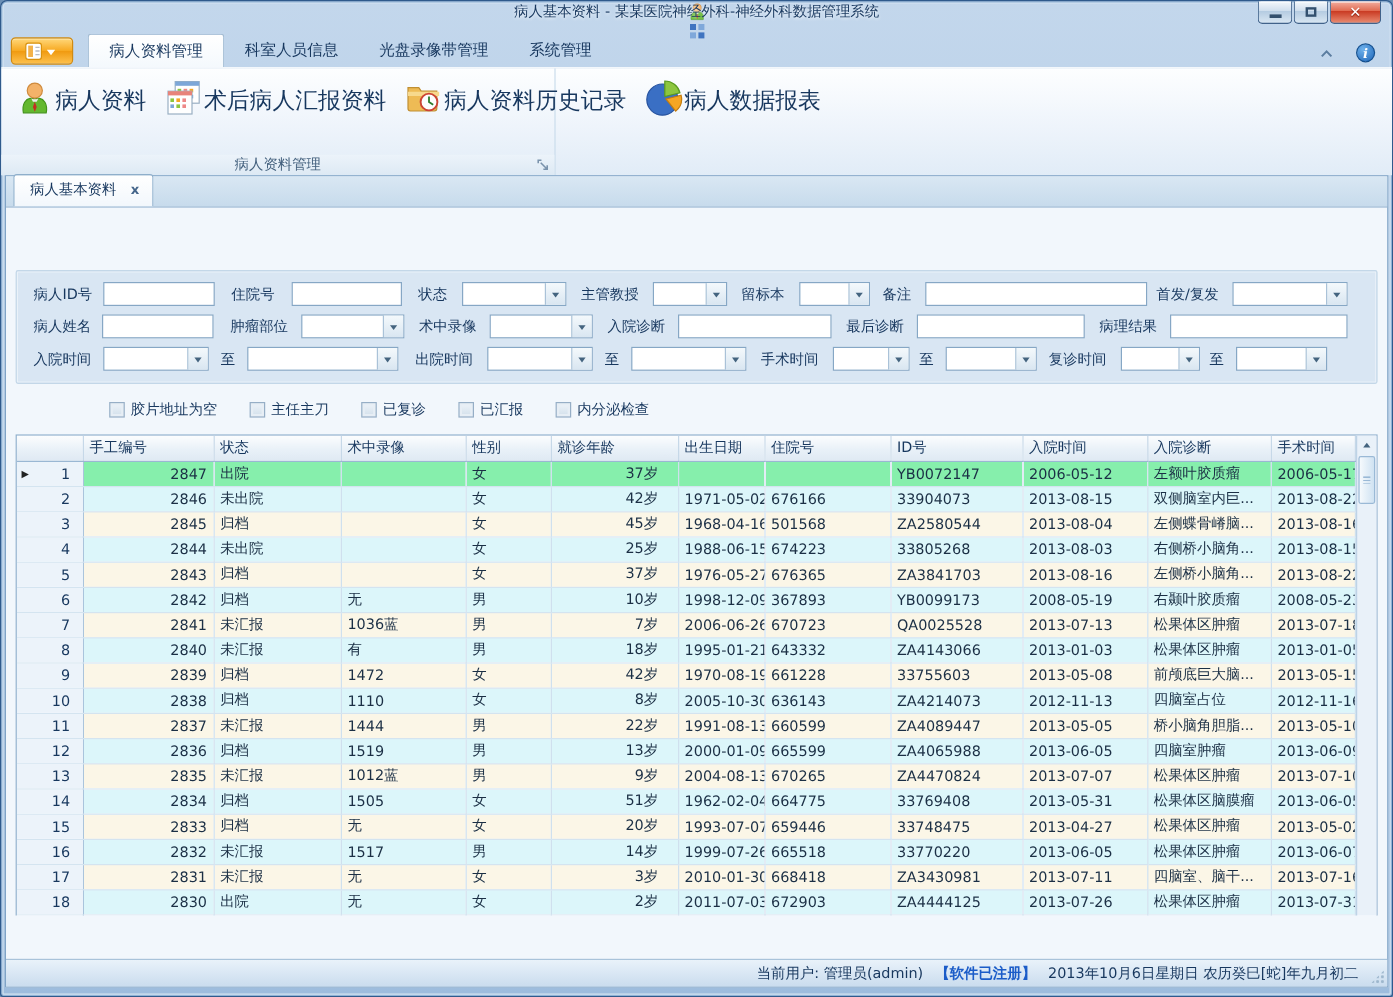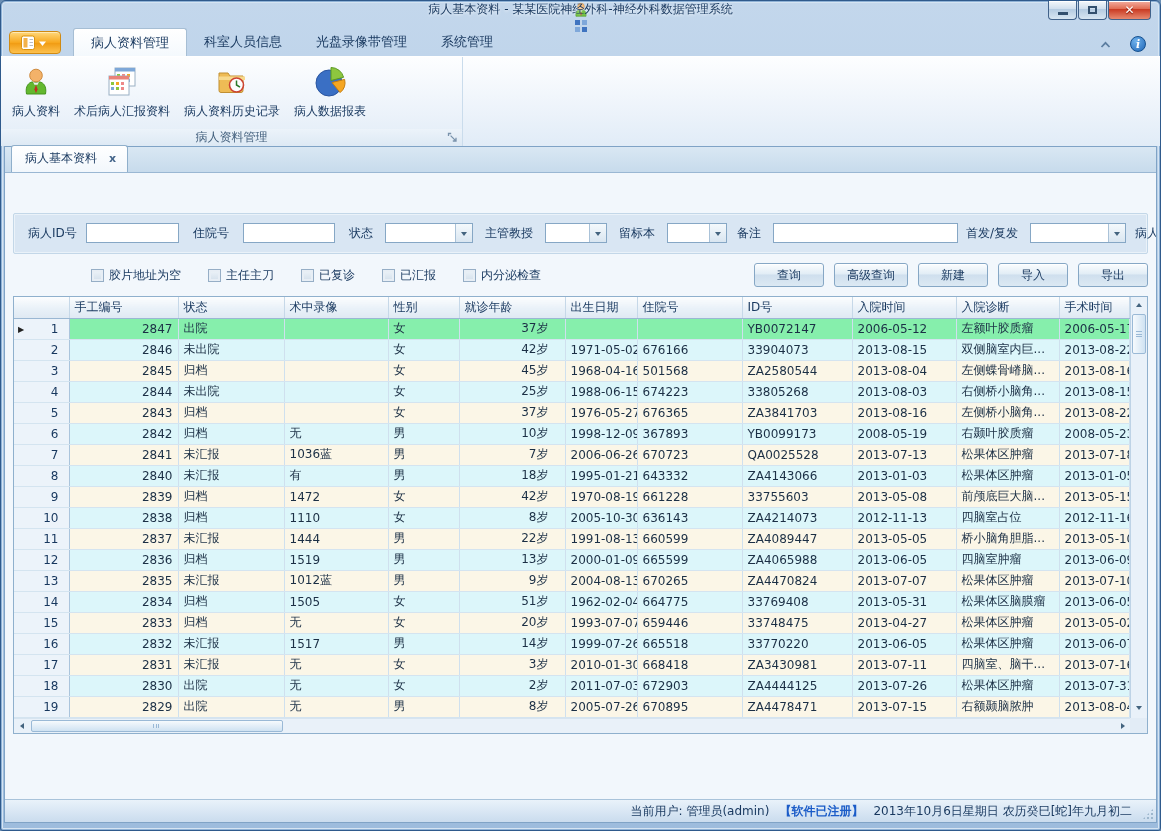--- a/index.html
+++ b/index.html
@@ -36,22 +36,22 @@
   .ribbon-right{ position:absolute; right:14px; bottom:4px; display:flex; align-items:center; gap:18px; }
   .collapse-ic{ display:inline-flex; }
   .info-ic{ width:16px; height:16px; border-radius:50%; background:radial-gradient(circle at 35% 30%,#6fb2ec,#1f66b8);
     color:#fff; font-size:11px; font-family:"DejaVu Serif",serif; font-style:italic; font-weight:bold;
     display:flex; align-items:center; justify-content:center; border:1px solid #14508f; }
 
   
   .ribbon-body{ height:90px; background:linear-gradient(#fdfeff,#eef4fb 55%,#e1ecf7); border-top:1px solid #fff; position:relative; }
   .rgroup{ width:462px; height:100%; position:relative; border-right:1px solid #cadcec; }
   .rbuttons{ display:flex; padding:4px 2px 0 4px; }
-  .rbtn{ display:flex; flex-direction:column; align-items:center; padding:4px 7px 2px; border-radius:3px;
-    font-size:12px; color:#17375e; white-space:nowrap; }
+  .rbtn{ display:flex; flex-direction:row; align-items:center; padding:4px 7px 2px; border-radius:3px;
+    font-size:19px; color:#17375e; white-space:nowrap; }
   .rbtn .ric{ width:34px; height:34px; margin-bottom:4px; }
   .group-footer{ position:absolute; bottom:0; left:0; right:0; height:17px; text-align:center; font-size:12px;
     color:#44617e; background:linear-gradient(#ecf3fa,#dde9f4); }
   .launcher{ position:absolute; right:3px; bottom:2px; width:12px; height:12px; display:flex; }
 
   
   .workspace{ position:absolute; top:145px; left:3px; right:3px; bottom:7px; background:#f2f7fc;
     border:1px solid #7fa3c6; display:flex; flex-direction:column;gap:36px; }
   .doc-tabstrip{ height:26px; background:linear-gradient(#d9e7f3,#c7dbec); border-bottom:1px solid #9ab7d3;
     display:flex; align-items:flex-end; padding-left:6px; }
@@ -62,22 +62,22 @@
   .main{ flex:1; position:relative; overflow:hidden; }
   .statusbar{ height:23px; background:linear-gradient(#e9f2fa,#cadcee); border-top:1px solid #a9c3da;
     display:flex; align-items:center; padding:0 10px; font-size:12px; color:#17375e; position:relative; }
   .sb-right{ margin-left:auto; display:flex; align-items:center; gap:10px; padding-right:14px; }
   .registered{ color:#1b5cc8; font-weight:bold; }
   .grip{ position:absolute; right:2px; bottom:2px; width:12px; height:12px;
     background-image:radial-gradient(#9db7cd 1.1px, transparent 1.2px); background-size:4px 4px;
     clip-path:polygon(100% 0,100% 100%,0 100%); }
 
   
-  .filter{ margin:4px 8px 0; background:#d9e6f3; border:1px solid #c3d7e8; box-shadow:inset 0 0 0 1px #eaf2f9;
-    border-radius:2px; padding:8px 24px 9px 10px; display:flex; flex-direction:row; gap:5px; }
+  .filter{ margin:16px 8px 0; background:#d9e6f3; border:1px solid #c3d7e8; box-shadow:inset 0 0 0 1px #eaf2f9;
+    border-radius:2px; padding:8px 24px 9px 10px; display:flex; flex-direction:column; gap:5px; }
   .frow{ display:flex; align-items:center; height:22px; font-size:12px; color:#17375e; white-space:nowrap; }
   .flabel{ margin-right:6px; }
   .tinput{ height:20px; border:1px solid #86a7c5; background:#fff; font-size:12px; padding:0 3px; color:#1b2f45; }
   .combo{ height:20px; display:inline-flex; border:1px solid #86a7c5; background:#fff; }
   .combo .cbox{ flex:1; }
   .combo .carrow{ width:17px; background:linear-gradient(#f4f9fc,#d9e6f1); border-left:1px solid #aac2d8;
     display:flex; align-items:center; justify-content:center; }
   .tri-down{ width:0; height:0; border:3.5px solid transparent; border-top:4.5px solid #44647f; margin-top:4px; }
   .tri-up{ width:0; height:0; border:3.5px solid transparent; border-bottom:4.5px solid #44647f; margin-bottom:4px; }
   .tri-left{ width:0; height:0; border:3.5px solid transparent; border-right:4.5px solid #44647f; margin-right:4px; }
@@ -410,27 +410,20 @@
             </span>
             <span class="cb">
               <span class="cbbox"></span>
               <span>已汇报</span>
             </span>
             <span class="cb">
               <span class="cbbox"></span>
               <span>内分泌检查</span>
             </span>
           </div>
-        <div class="btns">
-            <div class="btn">查询</div>
-            <div class="btn">高级查询</div>
-            <div class="btn">新建</div>
-            <div class="btn">导入</div>
-            <div class="btn">导出</div>
-          </div>
       </div>
 
       <div class="grid">
         <div class="table-area">
           <table>
             <colgroup>
                 <col style="width: 55px;">
                 <col style="width: 109px;">
                 <col style="width: 106px;">
                 <col style="width: 104px;">

